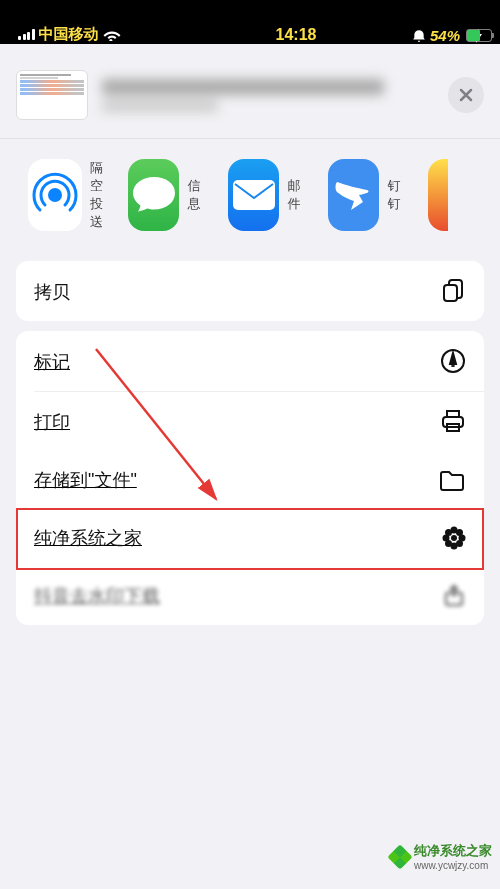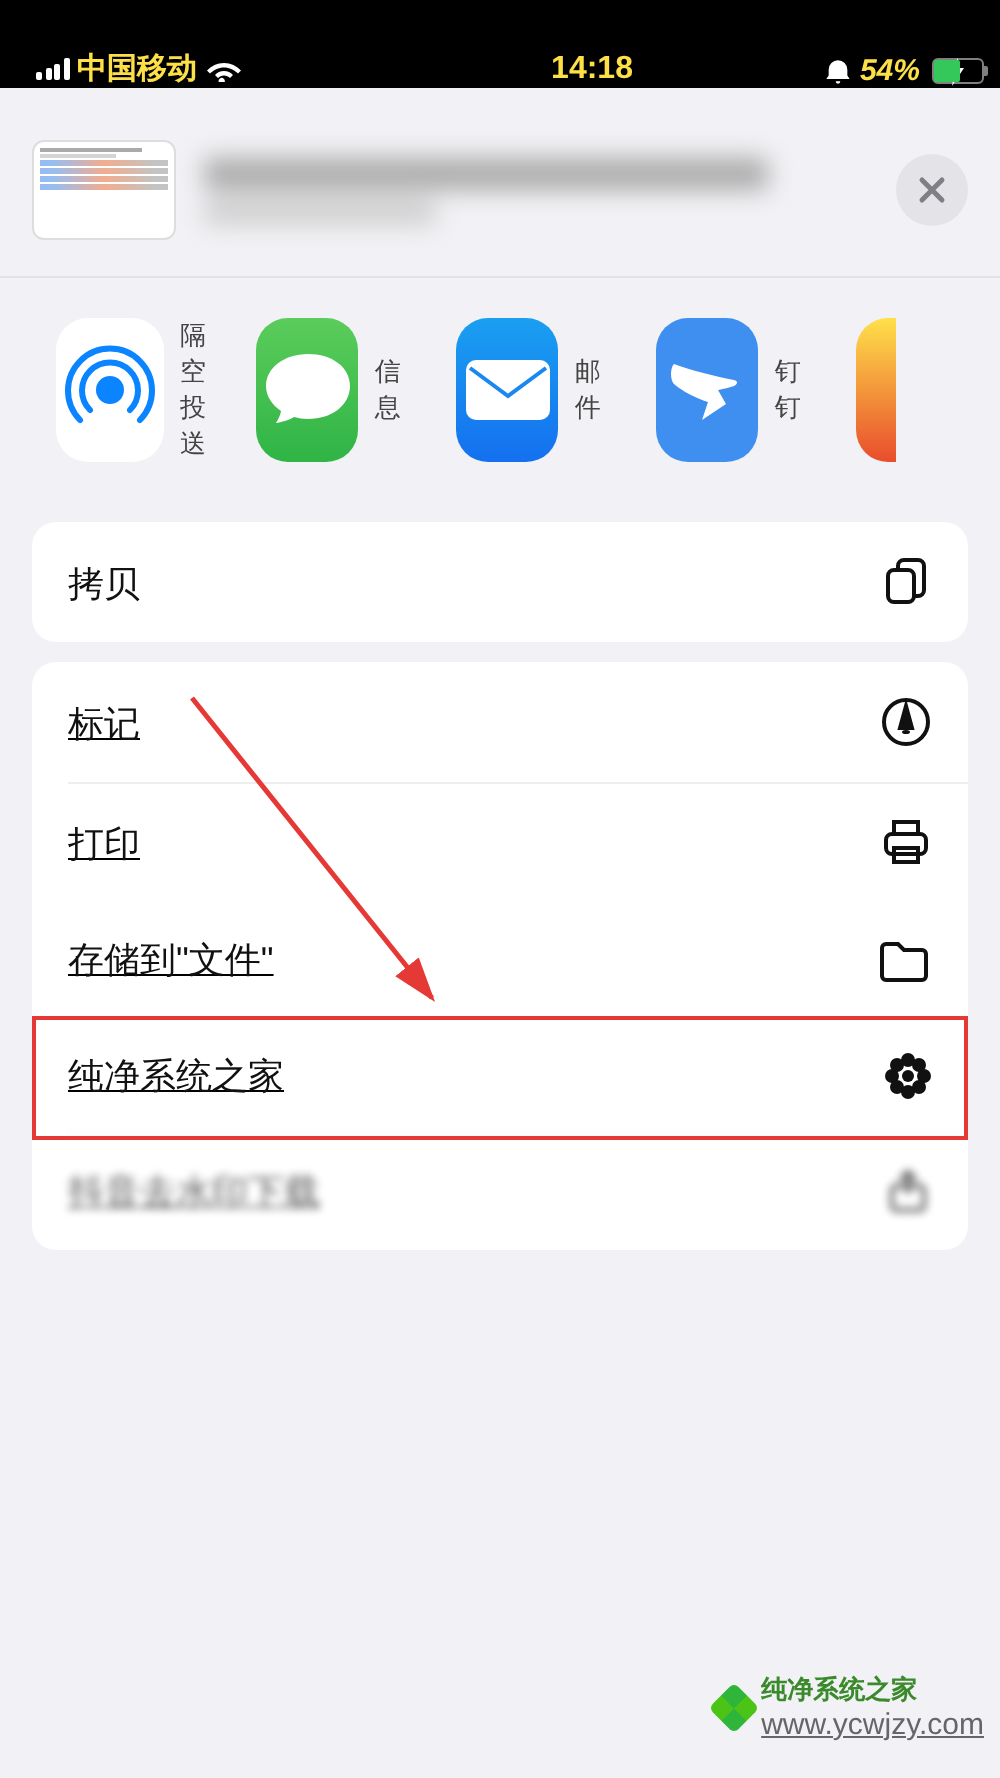--- a/index.html
+++ b/index.html
@@ -302,15 +302,15 @@
           <path d="M12 2v11M8 6l4-4 4 4"></path>
         </svg>
     </div>
   </div>
 </div>
 
 <div class="watermark">
   <div class="wlogo"></div>
   <div>
     <div style="color:#3a8a2c; font-weight:600;">纯净系统之家</div>
-    <div style="font-size:15px;text-decoration:underline;">www.ycwjzy.com</div>
+    <div style="font-size:10px;">www.ycwjzy.com</div>
   </div>
 </div>
 
 </body></html>

